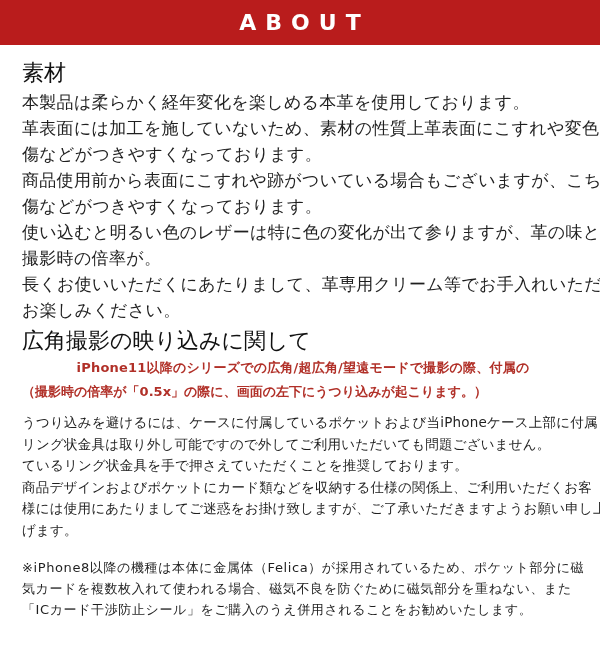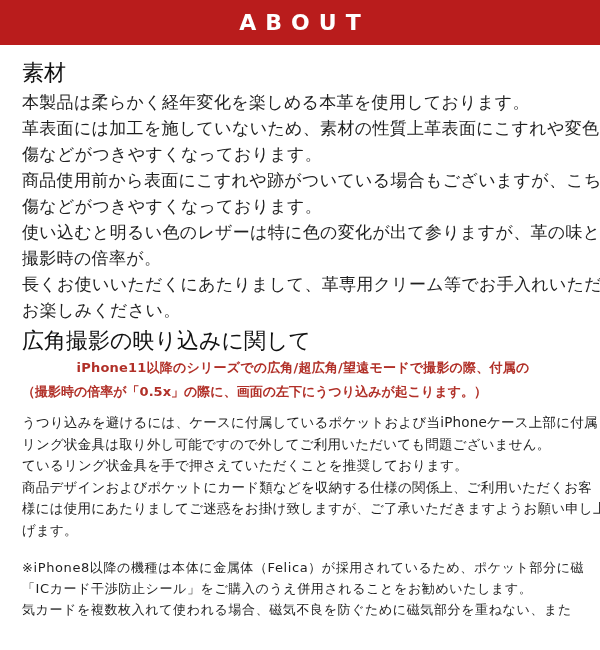--- a/index.html
+++ b/index.html
@@ -111,17 +111,17 @@
     <div class="line">うつり込みを避けるには、ケースに付属しているポケットおよび当iPhoneケース上部に付属し</div>
     <div class="line">リング状金具は取り外し可能ですので外してご利用いただいても問題ございません。</div>
     <div class="line">ているリング状金具を手で押さえていただくことを推奨しております。</div>
     <div class="line">商品デザインおよびポケットにカード類などを収納する仕様の関係上、ご利用いただくお客</div>
     <div class="line">様には使用にあたりましてご迷惑をお掛け致しますが、ご了承いただきますようお願い申し上</div>
     <div class="line">げます。</div>
   </div>
 
   <div class="felica-note">
     <div class="line">※iPhone8以降の機種は本体に金属体（Felica）が採用されているため、ポケット部分に磁</div>
+    <div class="line">気カードを複数枚入れて使われる場合、磁気不良を防ぐために磁気部分を重ねない、また</div>
     <div class="line">「ICカード干渉防止シール」をご購入のうえ併用されることをお勧めいたします。</div>
-    <div class="line">気カードを複数枚入れて使われる場合、磁気不良を防ぐために磁気部分を重ねない、また</div>
   </div>
 
 </main>
 
 </body></html>

